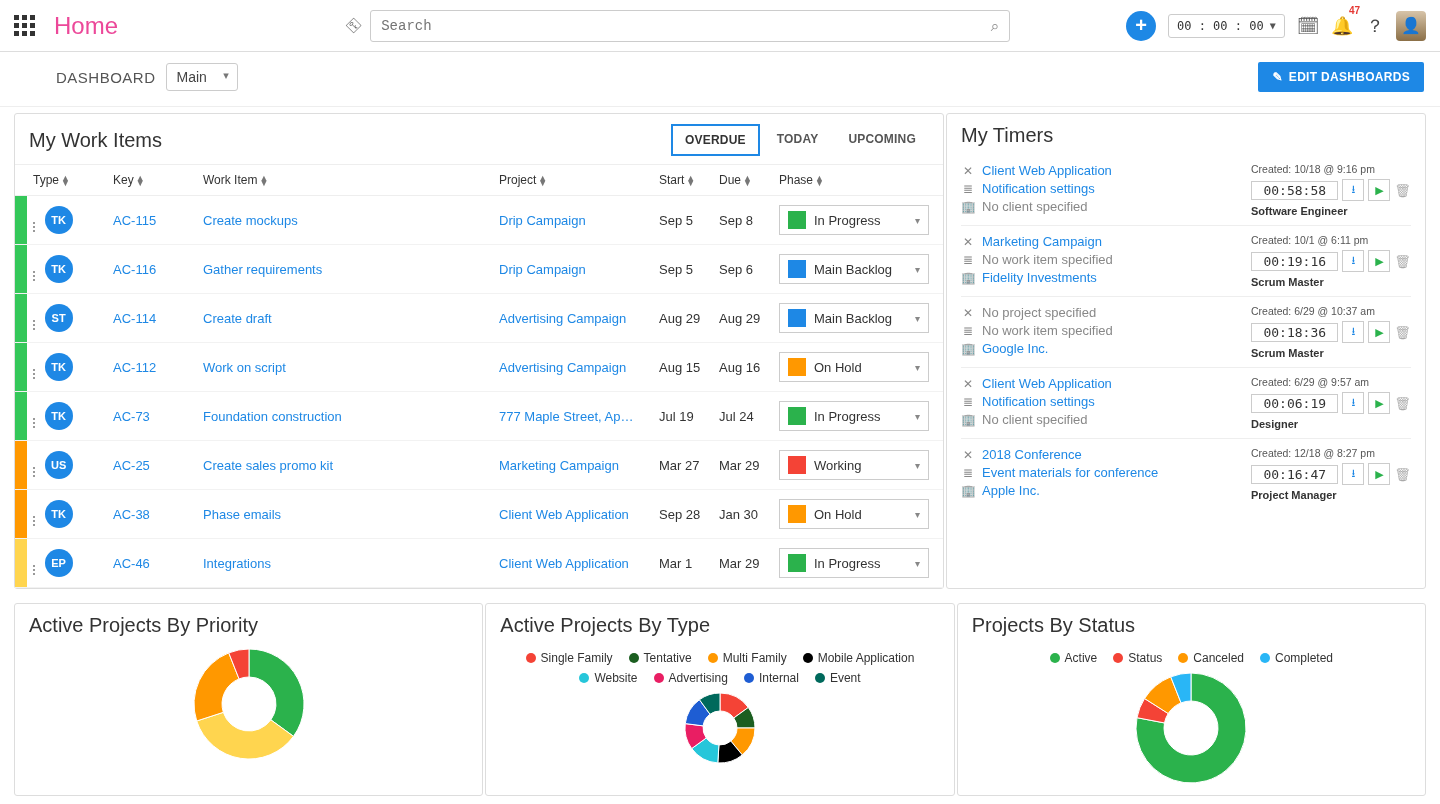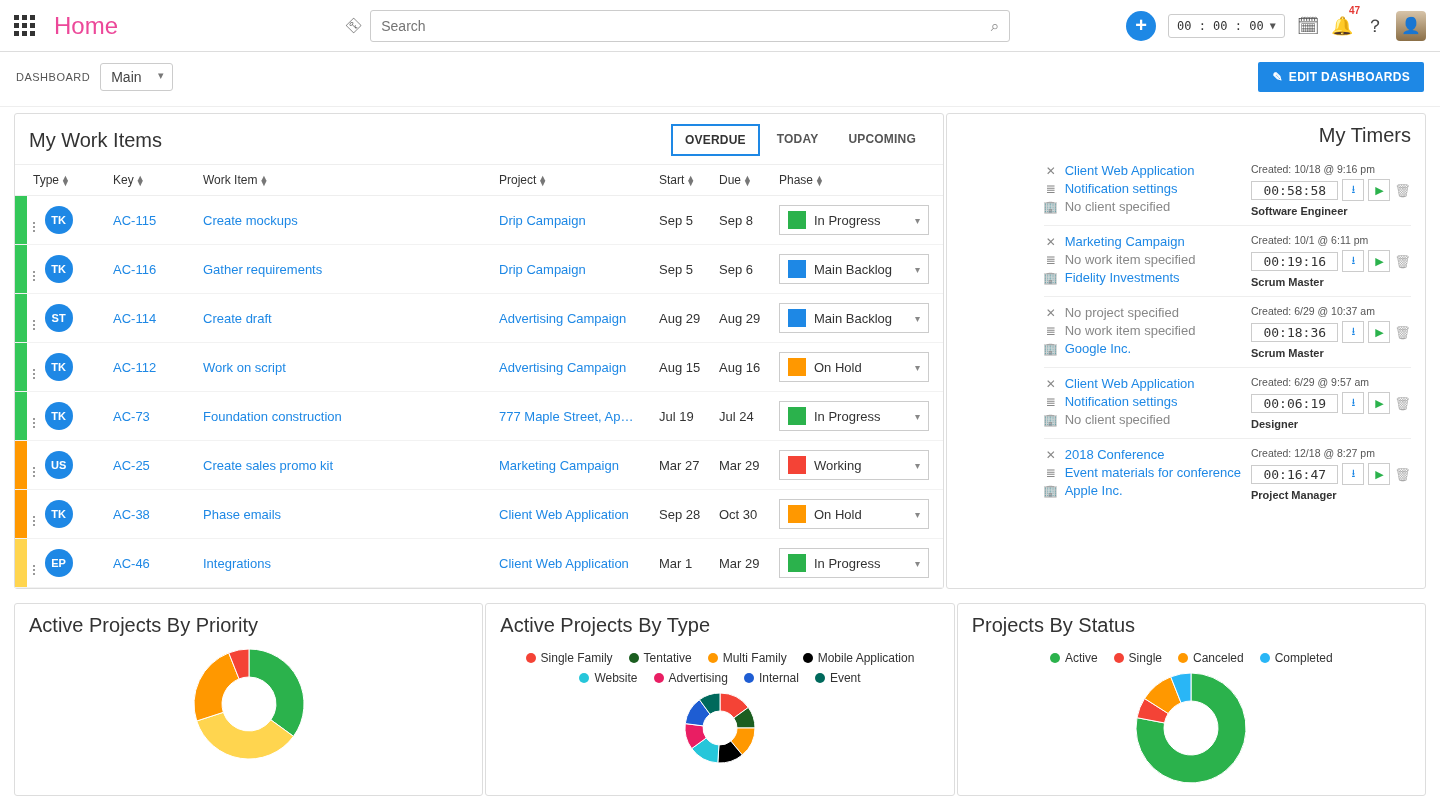--- a/index.html
+++ b/index.html
@@ -5,39 +5,39 @@
   * { box-sizing: border-box; margin: 0; padding: 0; }
   body { font-family: -apple-system, BlinkMacSystemFont, "Segoe UI", Arial, sans-serif; font-size: 13px; color: #333; background: #fff; width: 1440px; }
   a { color: #1e88e5; text-decoration: none; cursor: pointer; }
   .topbar { display: flex; align-items: center; height: 52px; padding: 0 14px; border-bottom: 1px solid #ddd; gap: 10px; }
   .apps-icon { width: 22px; height: 22px; display: grid; grid-template-columns: repeat(3,5px); grid-template-rows: repeat(3,5px); gap: 3px; cursor: pointer; }
   .apps-icon span { background:#333; width:5px; height:5px; }
   .home-title { font-size: 24px; font-weight: 400; color:#ec4899; margin-left:8px; }
   .spacer-sm { width: 210px; }
   .key-icon { color:#666; font-size:16px; cursor:pointer; transform: rotate(-45deg); }
   .search-box { flex: 0 0 640px; height: 32px; border: 1px solid #ccc; border-radius: 3px; display: flex; align-items: center; padding: 0 10px; }
-  .search-box input { flex:1; border:none; outline:none; font-size:14px; color:#555; }
+  .search-box input { flex:1; border:none; outline:none; font-size:14px; color:#555;font-family:Liberation Mono, monospace; }
   .search-box .mag { color:#888; font-size:15px; }
   .topbar-right { margin-left:auto; display:flex; align-items:center; gap:12px; }
   .plus-btn { width:30px; height:30px; border-radius:50%; background:#1e88e5; color:#fff; display:flex; align-items:center; justify-content:center; font-size:20px; font-weight:700; cursor:pointer; }
   .timer-display { border:1px solid #ccc; border-radius:3px; padding:4px 8px; display:flex; align-items:center; gap:6px; font-family: monospace; font-size:12px; cursor:pointer; }
   .timer-display .caret { font-size:10px; color:#555; }
   .icon-btn { font-size:18px; color:#444; cursor:pointer; position:relative; }
   .badge { position:absolute; top:-10px; right:-6px; color:#e53935; font-size:10px; font-weight:700; }
   .avatar { width:30px; height:30px; border-radius:4px; background: linear-gradient(#d7c4a9,#8b6f47); display:inline-flex; align-items:center; justify-content:center; font-size:16px; }
   .subbar { display:flex; align-items:center; padding: 10px 16px 14px; border-bottom:1px solid #eee; }
-  .dash-label { font-size: 11px; color:#555; margin-right:10px; letter-spacing: .5px; }
+  .dash-label { font-size: 15px; color:#555; margin-right:10px; letter-spacing: .5px; margin-left: 40px; }
   .dash-select { border:1px solid #ccc; border-radius:3px; padding: 5px 30px 5px 10px; font-size:14px; color:#444; background:#fff; position:relative; cursor:pointer; }
   .dash-select::after { content:"▾"; position:absolute; right:8px; color:#777; font-size:11px; }
   .edit-btn { margin-left:auto; background:#1e88e5; color:#fff; border:none; padding:8px 14px; font-size:12px; font-weight:700; letter-spacing:.3px; border-radius:2px; cursor:pointer; display:flex; align-items:center; gap:6px; }
   .content { padding: 6px 14px 14px; display:flex; flex-direction:column; gap:14px; }
   .row { display:flex; gap:2px; }
   .panel { border:1px solid #ddd; border-radius:3px; background:#fff; flex:1; display:flex; flex-direction:column; }
   .panel.work { flex: 0 0 930px; }
-  .panel.timers { flex: 1; align-items: flex-end; }
+  .panel.timers { flex: 1; }
   .panel-header { display:flex; align-items:center; padding: 10px 14px 8px; }
   .panel-title { font-size: 20px; color:#333; font-weight:400; }
   .tab-group { margin-left:auto; display:flex; gap:4px; }
   .tab { border:1px solid transparent; padding:7px 12px; font-size:12px; font-weight:600; color:#555; cursor:pointer; letter-spacing:.2px; }
   .tab.active { border:2px solid #1e88e5; color:#333; }
   .work-table { width:100%; border-collapse:collapse; }
   .work-table thead th { text-align:left; font-weight:400; font-size:12px; color:#333; padding:8px 6px; border-top:1px solid #eee; border-bottom:1px solid #eee; }
   .sort { font-size:9px; color:#777; display:inline-flex; flex-direction:column; line-height:5px; margin-left:2px; vertical-align:middle; }
   .work-table tbody td { padding: 9px 6px; font-size:13px; vertical-align:middle; border-bottom:1px solid #f2f2f2; }
   .row-stripe { width:4px; }
@@ -312,21 +312,21 @@
                   <i></i>
                   <i></i>
                   <i></i>
                 </span>
       <span class="type-chip">TK</span>
     </td>
     <td><a>AC-38</a></td>
     <td><a>Phase emails</a></td>
     <td><a>Client Web Application</a></td>
     <td>Sep 28</td>
-    <td>Oct 30</td>
+    <td>Jan 30</td>
     <td>
                 <div class="phase-select">
                   <span class="sq" style="background:#ff9800"></span>
                   <span>On Hold</span>
                 </div>
               </td>
             </tr>
             <tr>
     <td class="row-stripe" style="background:#ffd54f"></td>
     <td>
@@ -561,21 +561,21 @@
     <div class="panel-header">
           <div class="panel-title">Projects By Status</div>
         </div>
     <div class="legend">
           <span class="li">
             <span class="dot" style="background:#2bb24c"></span>
             <span>Active</span>
           </span>
           <span class="li">
             <span class="dot" style="background:#f44336"></span>
-            <span>Single</span>
+            <span>Status</span>
           </span>
           <span class="li">
             <span class="dot" style="background:#ff9800"></span>
             <span>Canceled</span>
           </span>
           <span class="li">
             <span class="dot" style="background:#29b6f6"></span>
             <span>Completed</span>
           </span>
         </div>

